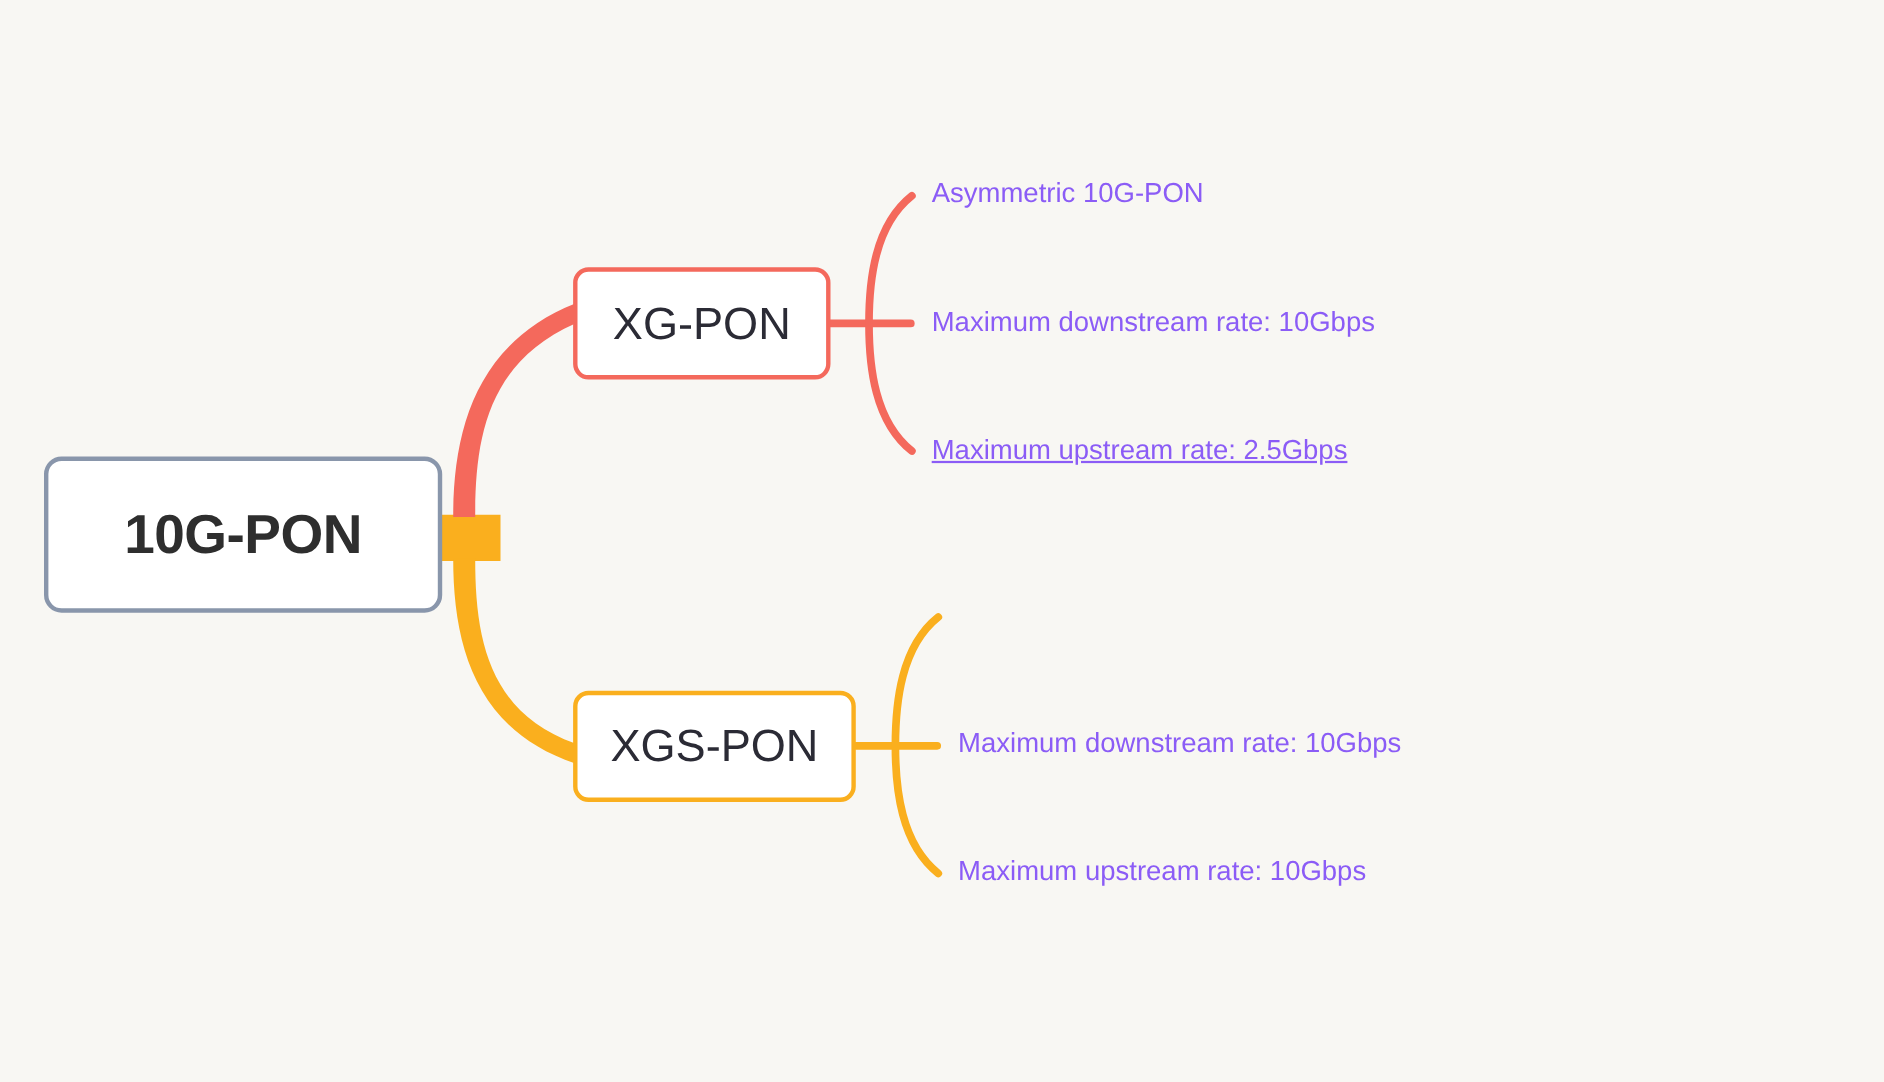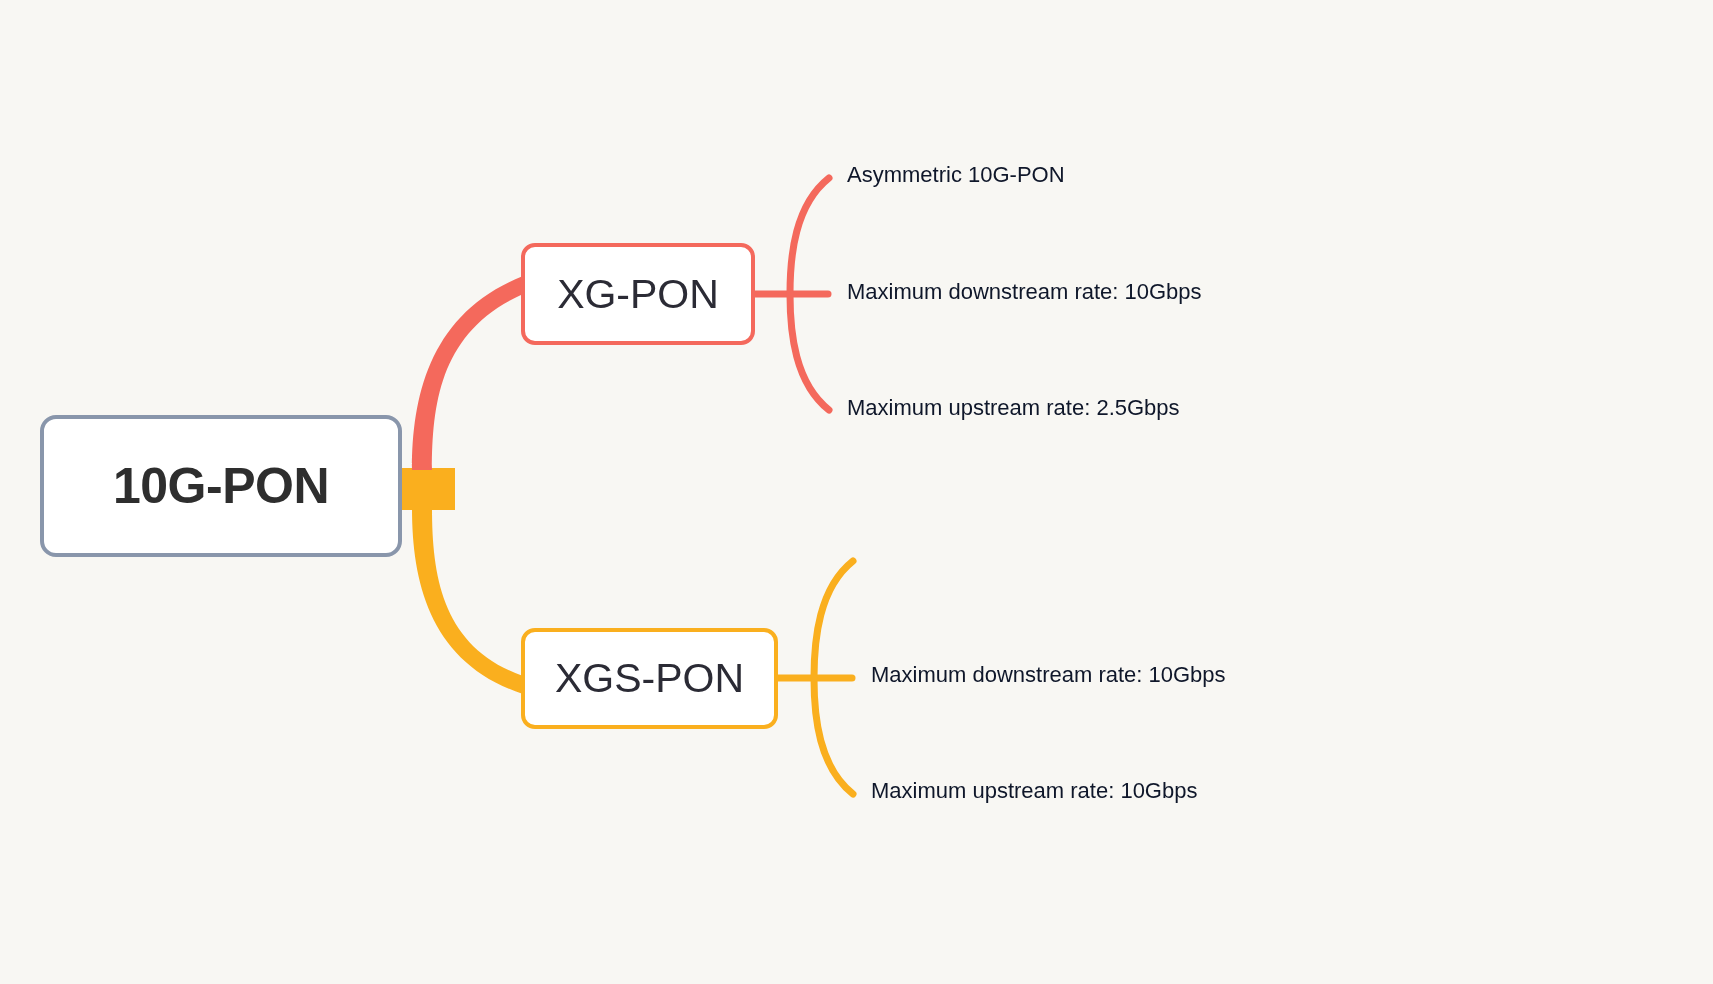--- a/index.html
+++ b/index.html
@@ -56,22 +56,22 @@
   }
   .node-b1 .node-label,
   .node-b2 .node-label {
     font-size: 41px;
     font-weight: normal;
     color: #2B2B35;
   }
   .leaf {
     position: absolute;
     white-space: nowrap;
-    font-size: 22px;
-    color: #0f172a;
+    font-size: 25px;
+    color: #8b5cf6;
     z-index: 5;
     line-height: 1;
   }
 </style>
 </head>
 <body>
 
 <div id="canvas">
 
   <svg id="wires" viewBox="0 0 1713 984" xmlns="http://www.w3.org/2000/svg">
@@ -109,18 +109,18 @@
   <div class="node node-b2">
     <span class="node-label">XGS-PON</span>
   </div>
 
   <div class="node node-b1">
     <span class="node-label">XG-PON</span>
   </div>
 
   <div class="leaf" style="left:847px; top:164px;">Asymmetric 10G-PON</div>
   <div class="leaf" style="left:847px; top:281px;">Maximum downstream rate: 10Gbps</div>
-  <div class="leaf" style="left:847px; top:397px;">Maximum upstream rate: 2.5Gbps</div>
+  <div class="leaf" style="left:847px; top:397px;text-decoration:underline;">Maximum upstream rate: 2.5Gbps</div>
 
   <div class="leaf" style="left:871px; top:664px;">Maximum downstream rate: 10Gbps</div>
   <div class="leaf" style="left:871px; top:780px;">Maximum upstream rate: 10Gbps</div>
 
 </div>
 
 </body></html>

